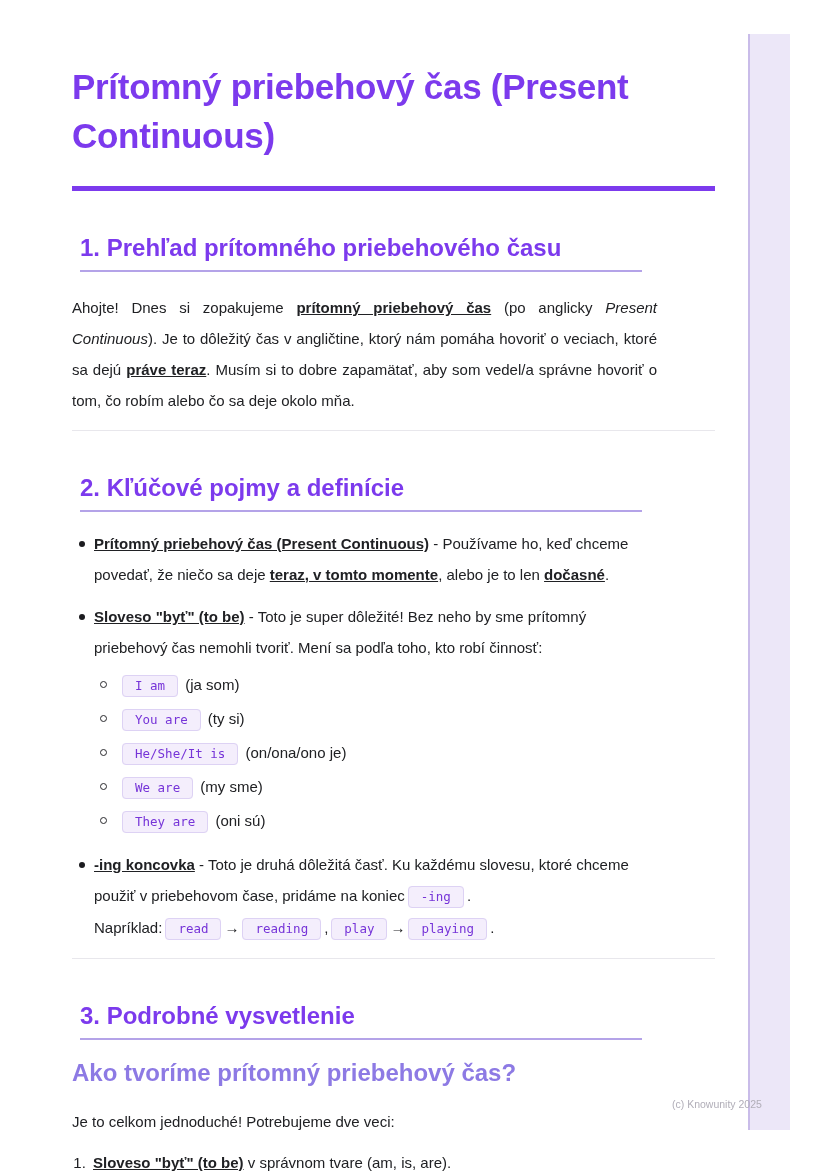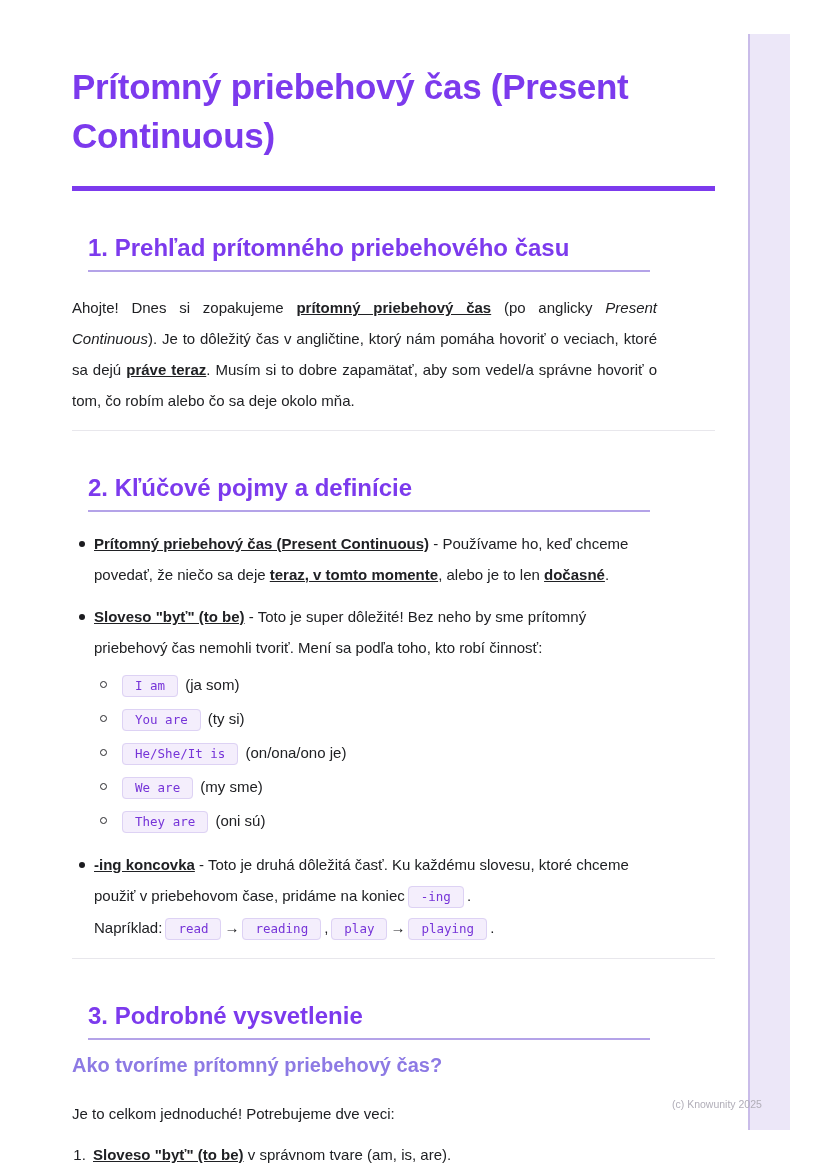--- a/index.html
+++ b/index.html
@@ -31,21 +31,21 @@
   h1.doc-title{
     margin:62px 0 0;max-width:580px;
     font-size:35px;line-height:49px;font-weight:700;color:var(--accent);
     letter-spacing:-0.3px;
   }
   .title-rule{
     border:none;height:5px;background:var(--accent);
     margin:26px 0 0;width:643px;
   }
   h2.sec-heading{
-    margin:42px 16px 0;width:562px;box-sizing:border-box;
+    margin:42px 8px 0;width:562px;box-sizing:border-box;
     font-size:24px;line-height:30px;font-weight:700;color:var(--accent);
     padding-bottom:7px;border-bottom:2px solid var(--underline);
   }
   p.body-par{
     margin:20px 0 0;width:585px;
     font-size:15px;line-height:31px;
   }
   .justified{text-align:justify;}
   hr.divider{
     border:none;border-top:1px solid var(--divider);
@@ -75,21 +75,21 @@
   .seg-b{font-weight:700;text-decoration:underline;}
   .seg-i{font-style:italic;}
   .seg-c{
     font-family:"DejaVu Sans Mono", monospace;
     font-size:12.5px;color:var(--chip-text);
     background:var(--chip-bg);border:1px solid var(--chip-border);
     border-radius:4px;padding:2px 12px 3px;margin:0 3px;
     white-space:nowrap;
   }
   h3.sub-heading{
-    margin:12px 0 0;font-size:20px;line-height:26px;font-weight:700;
+    margin:20px 0 0;font-size:24px;line-height:26px;font-weight:700;
     color:var(--subhead);
   }
   ol.steps{
     margin:10px 0 0;padding:0 0 0 18px;width:585px;
     font-size:15px;line-height:31px;
   }
   ol.steps li{padding-left:3px;}
   .copyright{
     position:absolute;left:672px;top:1098px;z-index:2;
     font-size:10.5px;color:var(--footer-text);white-space:nowrap;

